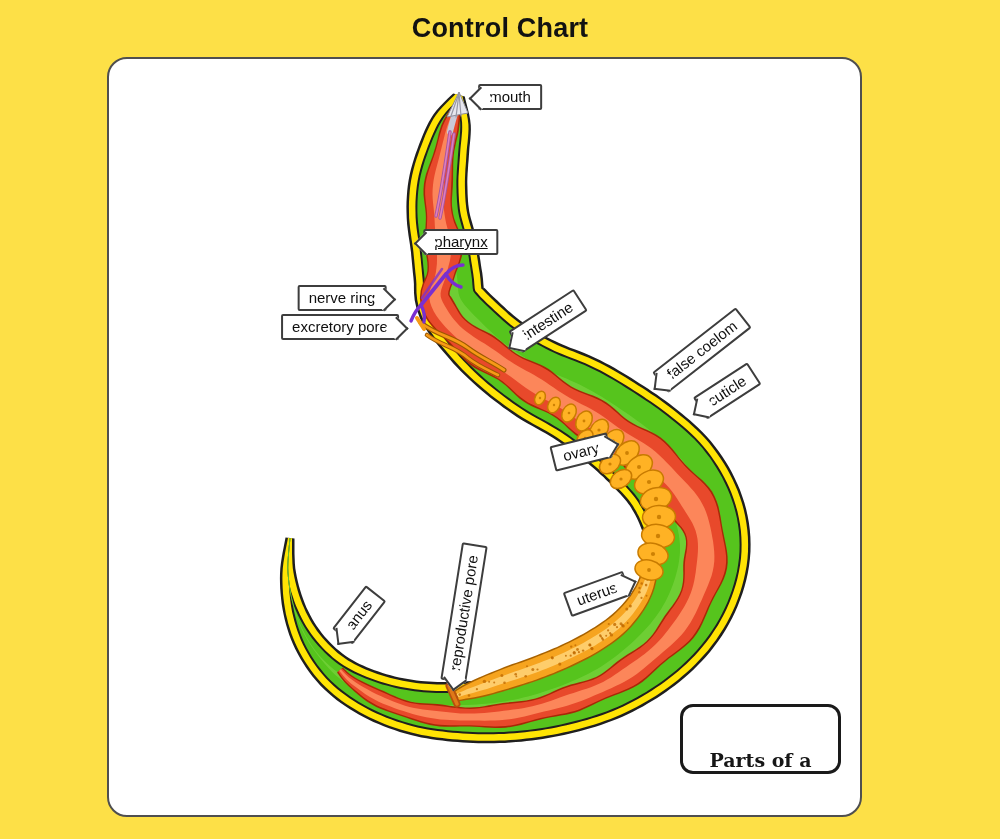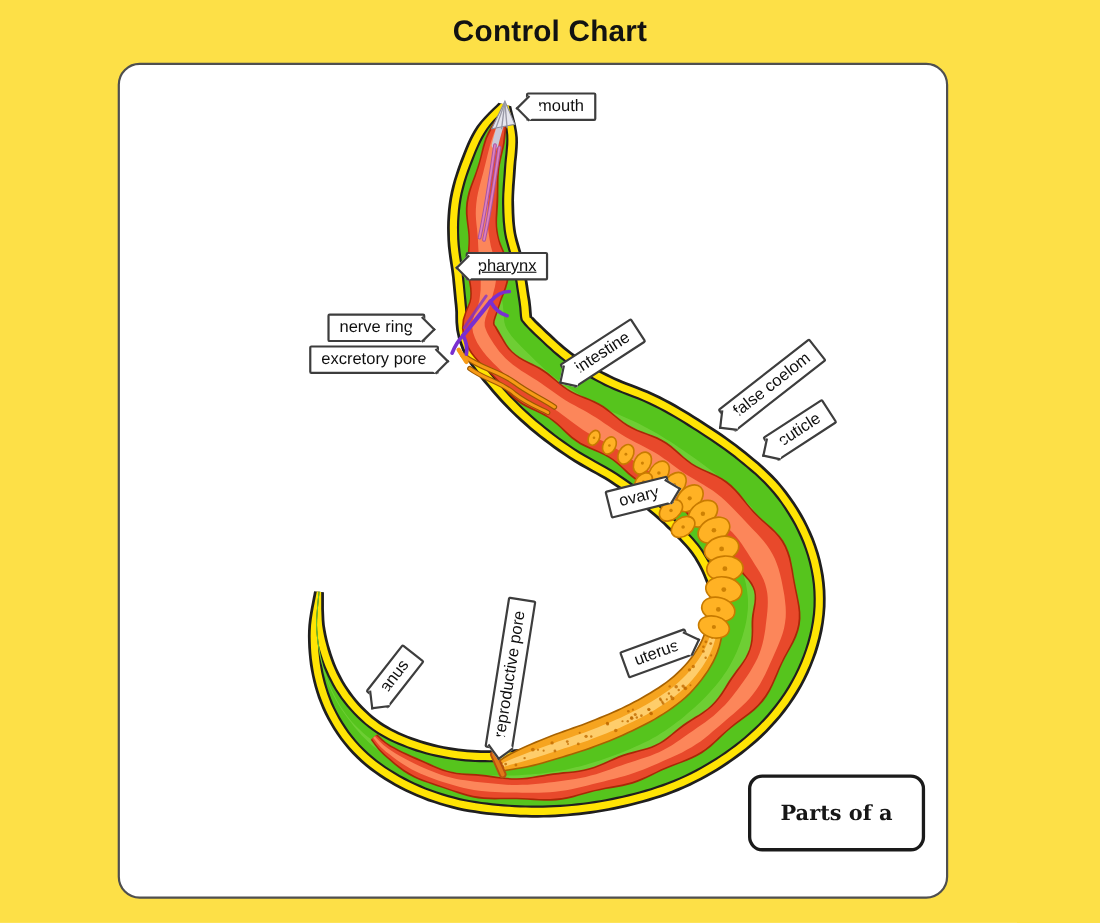--- a/index.html
+++ b/index.html
@@ -16,21 +16,21 @@
   .label.two{font-size:13px;text-align:center;padding:3px 8px;line-height:1.2;}
   .label .arm{position:absolute;width:15px;height:15px;background:#fff;}
   .label.two .arm{width:18px;height:18px;}
   .arm.left{left:-8.5px;top:50%;margin-top:-7.5px;transform:rotate(45deg);
             border-left:2px solid #3d3d3d;border-bottom:2px solid #3d3d3d;}
   .arm.right{right:-8.5px;top:50%;margin-top:-7.5px;transform:rotate(45deg);
              border-top:2px solid #3d3d3d;border-right:2px solid #3d3d3d;}
   .label.two .arm.right{right:-10px;margin-top:-9px;}
   .badge{position:absolute;left:680px;top:704px;width:155px;height:64px;
          border:3px solid #1a1a1a;border-radius:13px;background:#fff;
-         display:flex;flex-direction:column;justify-content:center;text-align:center;
+         display:flex;flex-direction:column;justify-content:flex-end;text-align:center;
          font-family:"DejaVu Serif",serif;font-weight:bold;color:#161616;}
   .badge-line1{font-size:19px;line-height:1.08;}
   .badge-line2{font-size:28px;line-height:1.08;}
 </style>
 </head>
 <body>
 
 <div class="page">
   <div class="title">Control Chart</div>
   <div class="frame"></div>

